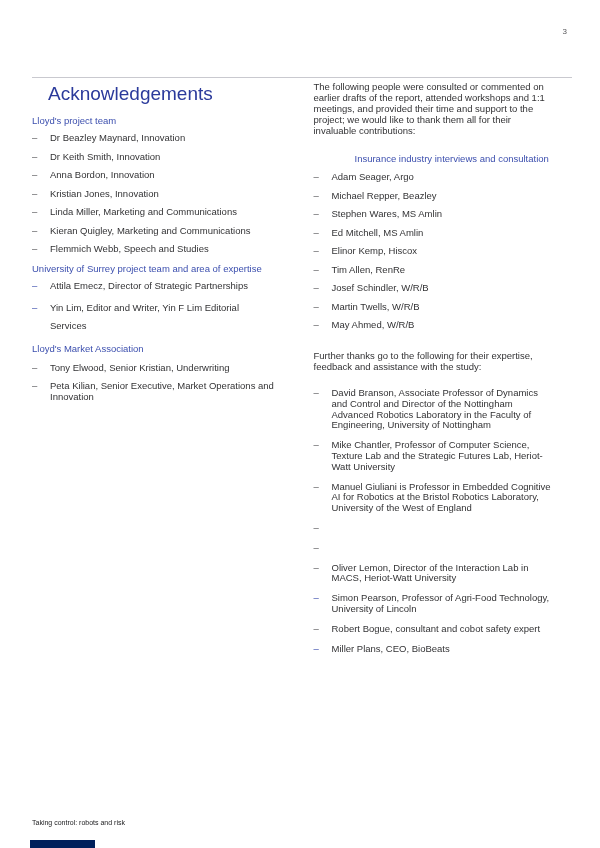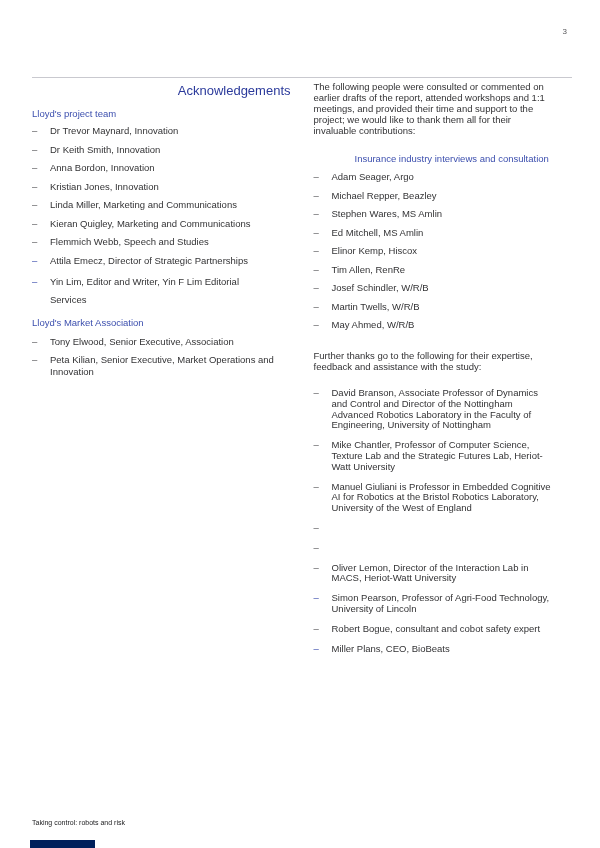--- a/index.html
+++ b/index.html
@@ -32,25 +32,24 @@
     position: absolute;
     top: 81px;
     left: 32px;
     right: 28px;
     display: flex;
     gap: 23px;
   }
   .col { flex: 1; min-width: 0; }
 
   .doc-title {
-    font-size: 13px;
+    font-size: 19px;
     font-weight: 400;
     color: var(--title-blue, #2b3a9b);
     margin: 2px 0 10px 16px;
-    text-align: right;
   }
   .subhead {
     font-size: 9.5px;
     font-weight: 400;
     color: var(--subhead-blue, #3c4fae);
     margin: 8px 0 6px 0;
     line-height: 11px;
   }
   .subhead.first { margin-top: 4px; }
   .subhead.lma { margin-bottom: 8px; }
@@ -129,21 +128,21 @@
 
   <div class="columns">
 
     <div class="col">
       <h1 class="doc-title">Acknowledgements</h1>
 
       <h2 class="subhead first">Lloyd's project team</h2>
       <ul class="dash-list list-project-team">
           <li>
             <span class="dash">–</span>
-            <span class="txt">Dr Trevor Maynard, Innovation</span>
+            <span class="txt">Dr Beazley Maynard, Innovation</span>
           </li>
           <li>
             <span class="dash">–</span>
             <span class="txt">Dr Keith Smith, Innovation</span>
           </li>
           <li>
             <span class="dash">–</span>
             <span class="txt">Anna Bordon, Innovation</span>
           </li>
           <li>
@@ -157,37 +156,38 @@
           <li>
             <span class="dash">–</span>
             <span class="txt">Kieran Quigley, Marketing and Communications</span>
           </li>
           <li>
             <span class="dash">–</span>
             <span class="txt">Flemmich Webb, Speech and Studies</span>
           </li>
         </ul>
 
+      <h2 class="subhead">University of Surrey project team and area of expertise</h2>
       <ul class="dash-list list-surrey">
           <li class="blue-dash">
             <span class="dash">–</span>
             <span class="txt">Attila Emecz, Director of Strategic Partnerships</span>
           </li>
           <li class="blue-dash">
             <span class="dash">–</span>
             <span class="txt">Yin Lim, Editor and Writer, Yin F Lim Editorial
 Services</span>
           </li>
         </ul>
 
       <h2 class="subhead lma">Lloyd's Market Association</h2>
       <ul class="dash-list list-lma">
           <li>
             <span class="dash">–</span>
-            <span class="txt">Tony Elwood, Senior Executive, Association</span>
+            <span class="txt">Tony Elwood, Senior Kristian, Underwriting</span>
           </li>
           <li>
             <span class="dash">–</span>
             <span class="txt">Peta Kilian, Senior Executive, Market Operations and
 Innovation</span>
           </li>
         </ul>
     </div>
 
     <div class="col">

